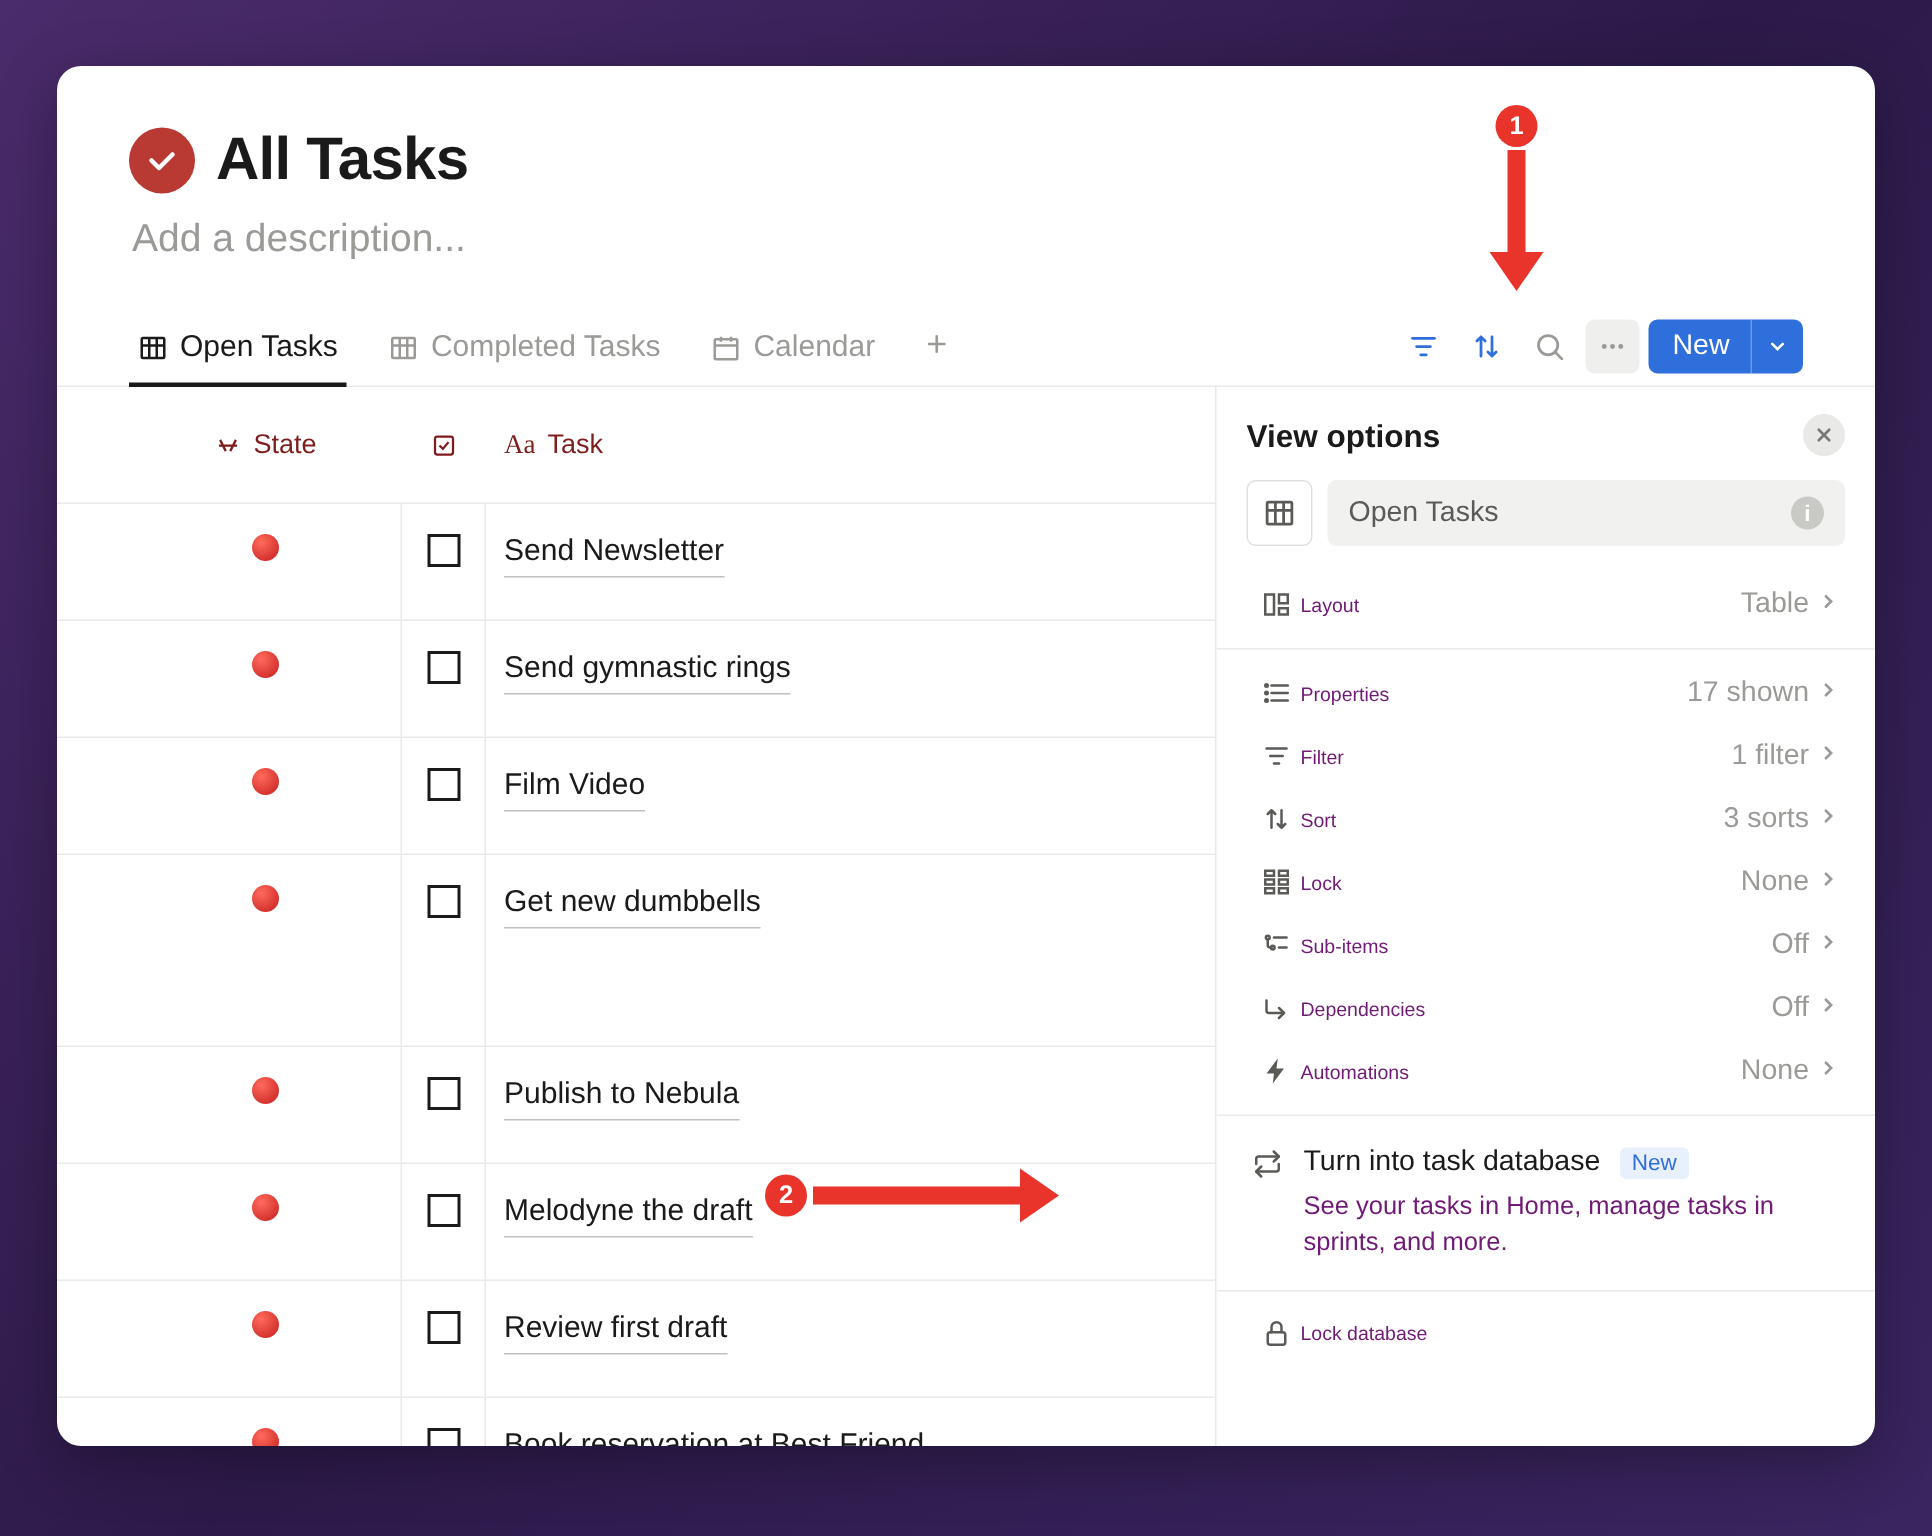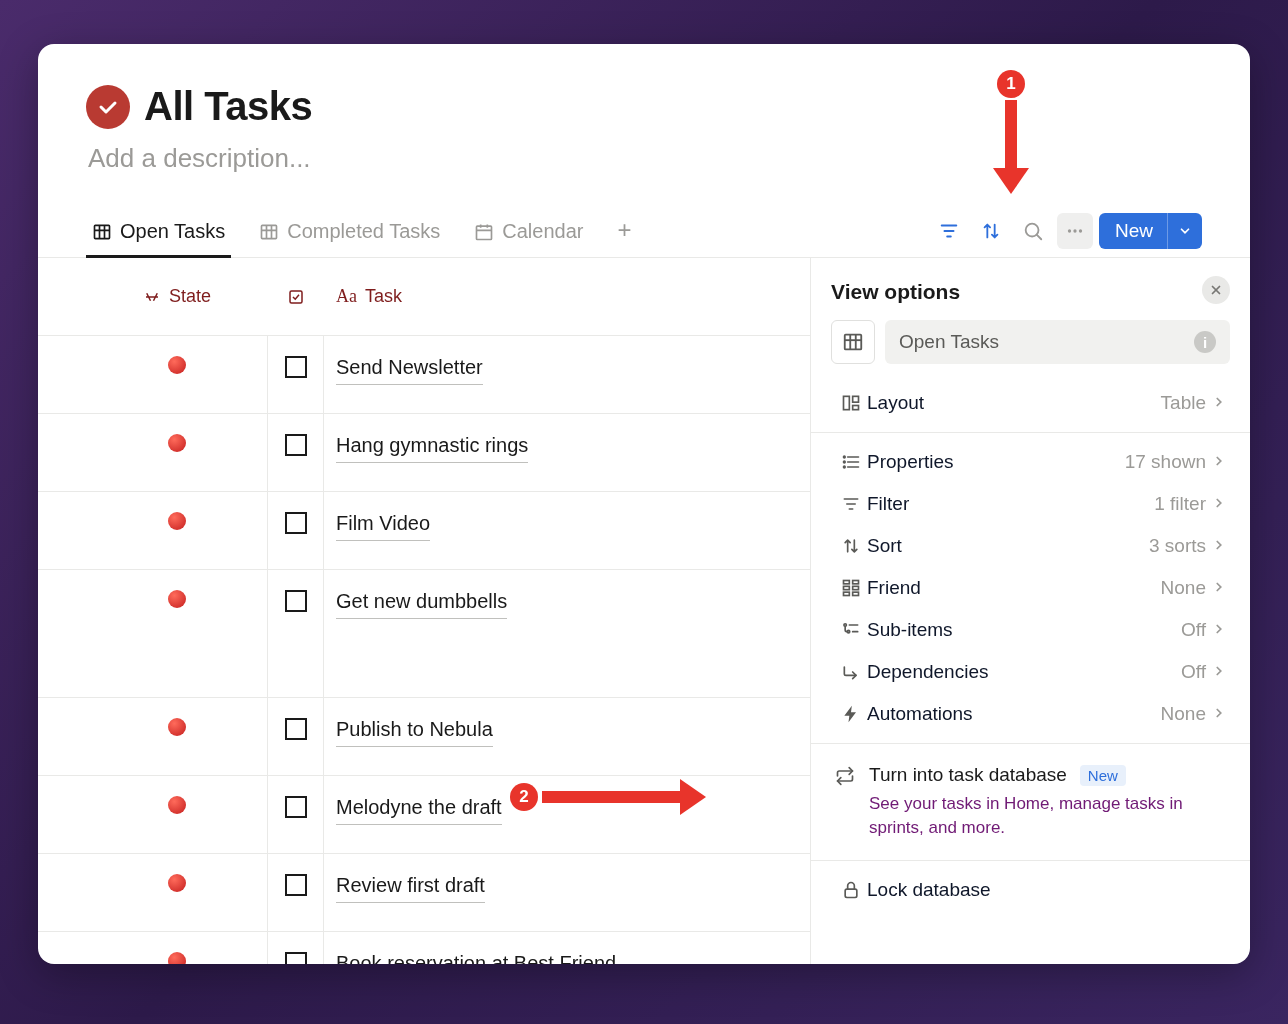--- a/index.html
+++ b/index.html
@@ -97,21 +97,21 @@
   .close-btn{width:28px;height:28px;border-radius:50%;background:#e9e9e7;display:flex;align-items:center;justify-content:center;color:#787774;cursor:pointer;}
   .close-btn svg{width:14px;height:14px;}
   .view-row{display:flex;gap:10px;margin-bottom:18px;}
   .view-icon-box{width:44px;height:44px;border:1px solid #e0e0de;border-radius:6px;display:flex;align-items:center;justify-content:center;}
   .view-icon-box svg{width:22px;height:22px;color:#5a5a57;}
   .view-name{flex:1;height:44px;background:#f1f1ef;border-radius:6px;display:flex;align-items:center;padding:0 14px;font-size:19px;color:#5a5a57;position:relative;}
   .info-icon{margin-left:auto;width:22px;height:22px;border-radius:50%;background:#c9c9c6;color:#fff;display:flex;align-items:center;justify-content:center;font-size:15px;font-weight:700;}
   .opt-row{display:flex;align-items:center;padding:10px 4px;cursor:pointer;}
   .opt-row .opt-ico{width:32px;display:flex;justify-content:center;color:#5a5a57;}
   .opt-row .opt-ico svg{width:20px;height:20px;}
-  .opt-row .opt-label{font-size:19px;color:#0f172a;}
+  .opt-row .opt-label{font-size:13px;color:#701a75;}
   .opt-row .opt-val{margin-left:auto;font-size:19px;color:#9b9a97;display:flex;align-items:center;gap:6px;}
   .opt-row .chev svg{width:14px;height:14px;color:#9b9a97;}
   .divider{height:1px;background:#e9e9e7;margin:8px -20px;}
   .turn-row{display:flex;padding:12px 4px;gap:10px;}
   .turn-row .opt-ico{width:24px;color:#5a5a57;flex-shrink:0; margin-top:2px;}
   .turn-row .opt-ico svg{width:20px;height:20px;}
   .turn-body .turn-title{font-size:19px;color:#1a1a1a;display:flex;align-items:center;gap:13px;}
   .new-badge{background:#e8f0fb;color:#2e6fdb;font-size:15px;padding:2px 8px;border-radius:4px;font-weight:500;}
   .turn-desc{font-size:17px;color:#701a75;margin-top:6px;line-height:1.4;}
   
@@ -240,21 +240,21 @@
             </div>
           </div>
           <div class="trow" style="min-height: 78px;">
     <div class="td state">
               <div class="dot"></div>
             </div>
     <div class="td check">
               <div class="checkbox"></div>
             </div>
     <div class="td task">
-              <span class="task-text">Hang gymnastic rings</span>
+              <span class="task-text">Send gymnastic rings</span>
             </div>
           </div>
           <div class="trow" style="min-height: 78px;">
     <div class="td state">
               <div class="dot"></div>
             </div>
     <div class="td check">
               <div class="checkbox"></div>
             </div>
     <div class="td task">
@@ -403,21 +403,21 @@
             <div class="opt-ico">
               <svg viewBox="0 0 24 24" fill="none" stroke="currentColor" stroke-width="2">
                 <rect x="3" y="3" width="7" height="4"></rect>
                 <rect x="3" y="10" width="7" height="4"></rect>
                 <rect x="3" y="17" width="7" height="4"></rect>
                 <rect x="14" y="3" width="7" height="4"></rect>
                 <rect x="14" y="10" width="7" height="4"></rect>
                 <rect x="14" y="17" width="7" height="4"></rect>
               </svg>
             </div>
-    <div class="opt-label">Friend</div>
+    <div class="opt-label">Lock</div>
     <div class="opt-val">None<span class="chev"><svg viewBox="0 0 24 24" fill="none" stroke="currentColor" stroke-width="3" stroke-linecap="round">
                   <polyline points="9 6 15 12 9 18"></polyline>
                 </svg></span></div>
           </div>
           <div class="opt-row">
             <div class="opt-ico">
               <svg viewBox="0 0 24 24" fill="none" stroke="currentColor" stroke-width="2" stroke-linecap="round">
                 <circle cx="5" cy="6" r="1.5"></circle>
                 <line x1="10" y1="6" x2="20" y2="6"></line>
                 <circle cx="9" cy="14" r="1.5"></circle>

